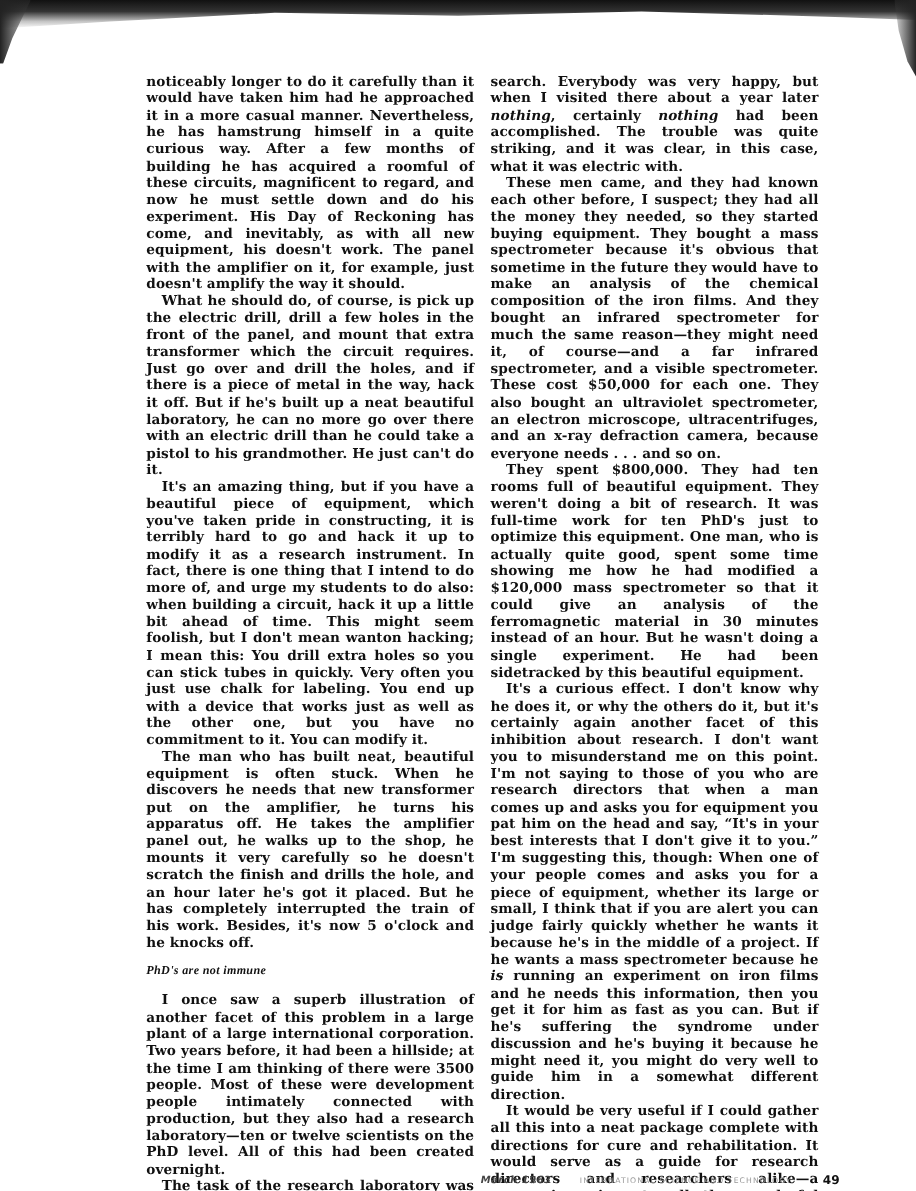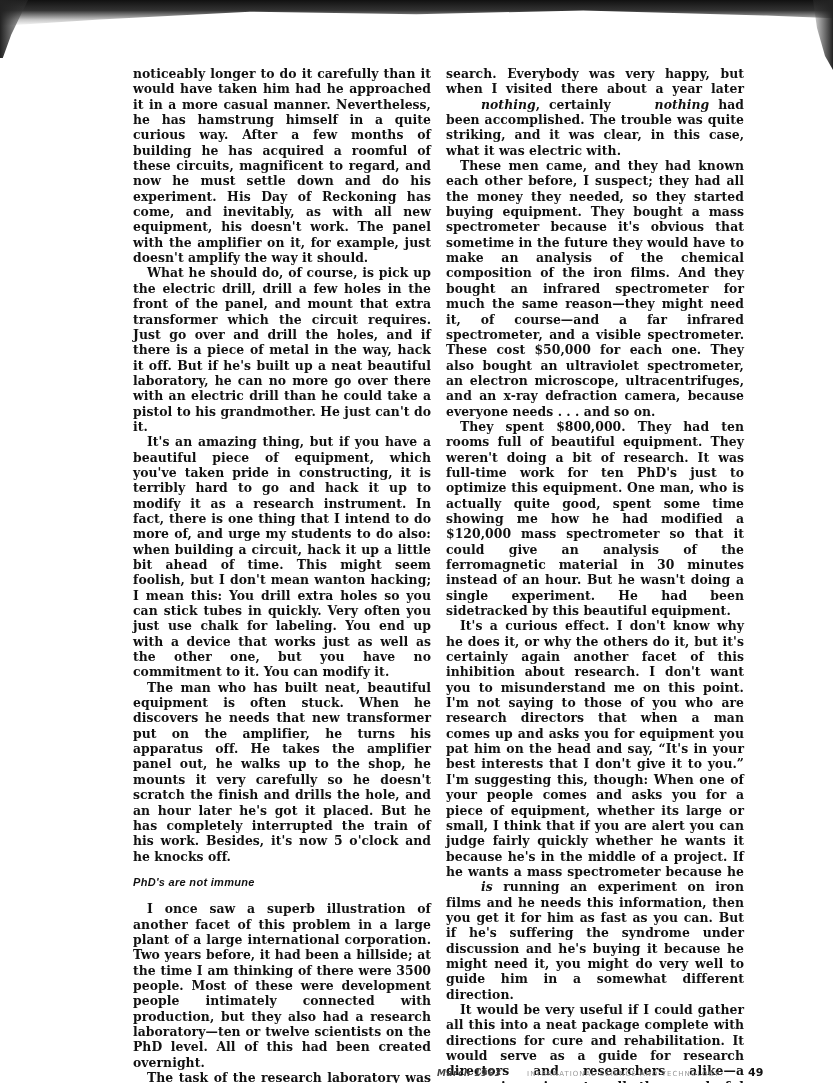--- a/index.html
+++ b/index.html
@@ -28,24 +28,24 @@
       font-size: 12.4px; line-height: 15.35px;
       text-align: justify; hyphens: manual;
       font-weight: 600;
       letter-spacing: 0.05px;
     }
     .col.left { left: 133px; }
     .col.right { left: 446px; }
     .col p { margin: 0; text-indent: 14px; }
     .col p.noindent { text-indent: 0; }
     .col h3 {
-      margin: 11px 0 11px 0; font-family: Liberation Sans, sans-serif;
+      margin: 11px 0 11px 0; font-family: Liberation Serif, serif;
       font-size: 11px; font-style: italic; font-weight: 900; letter-spacing: 0.3px;
     }
-    .col em { font-style: italic; margin-left: 35px; }
+    .col em { font-style: italic; }
     .footer {
       position: absolute; left: 437px; top: 1068px; width: 300px; height: 14px;
       font-size: 8.5px; letter-spacing: 1px; color: #444;
       font-family: "DejaVu Sans", "Liberation Sans", sans-serif;
       white-space: nowrap;
     }
     .footer .month { font-style: italic; font-weight: 700; font-size: 9px; letter-spacing: 0.5px; }
     .footer .journal { color: #999; font-size: 7px; margin-left: 22px; }
     .footer .page { position: absolute; left: 283px; top: -2px; font-weight: 700; font-size: 11px; color: #111; letter-spacing: 0; margin-left: 28px; }
   </style>

